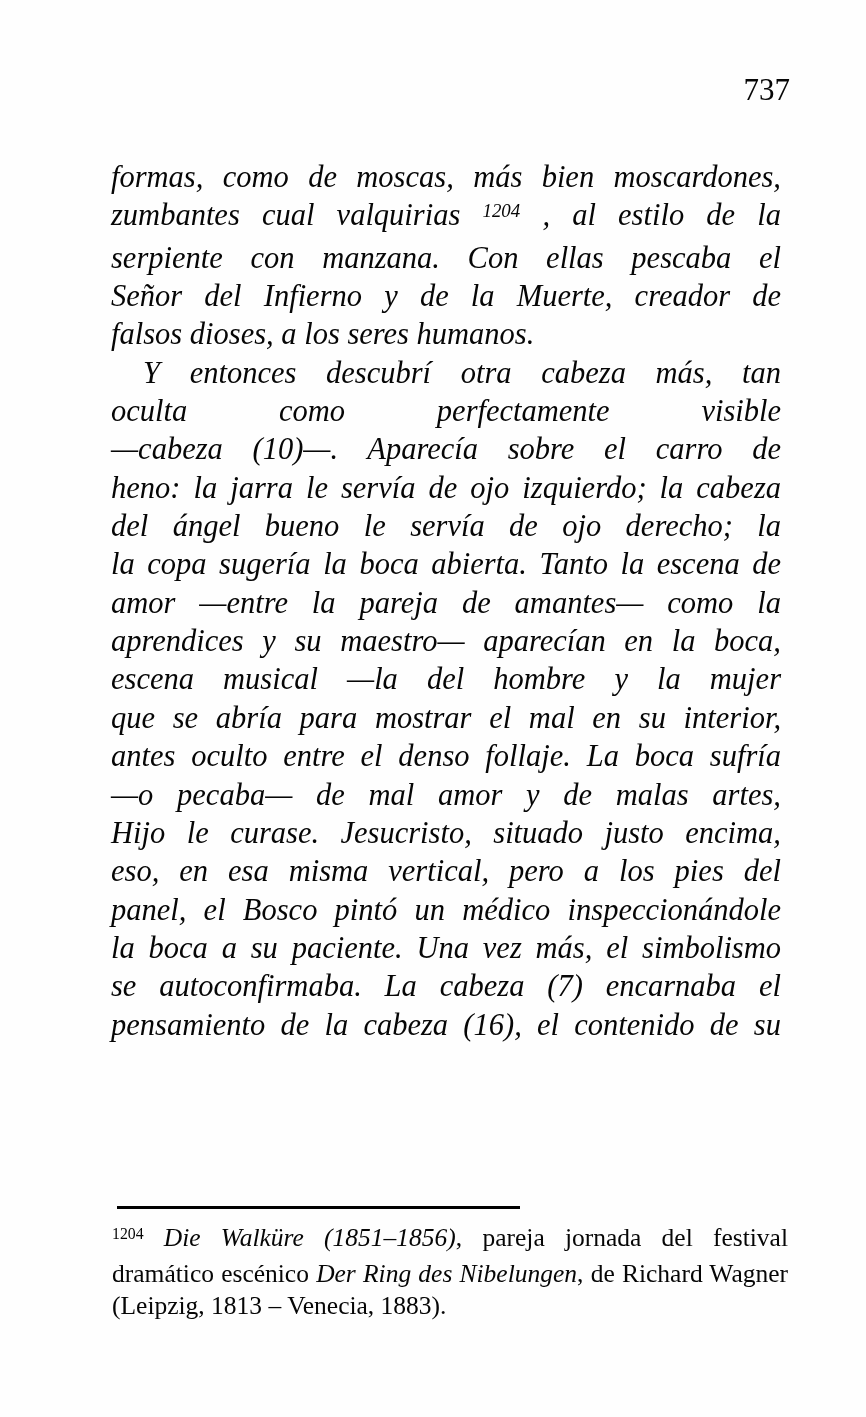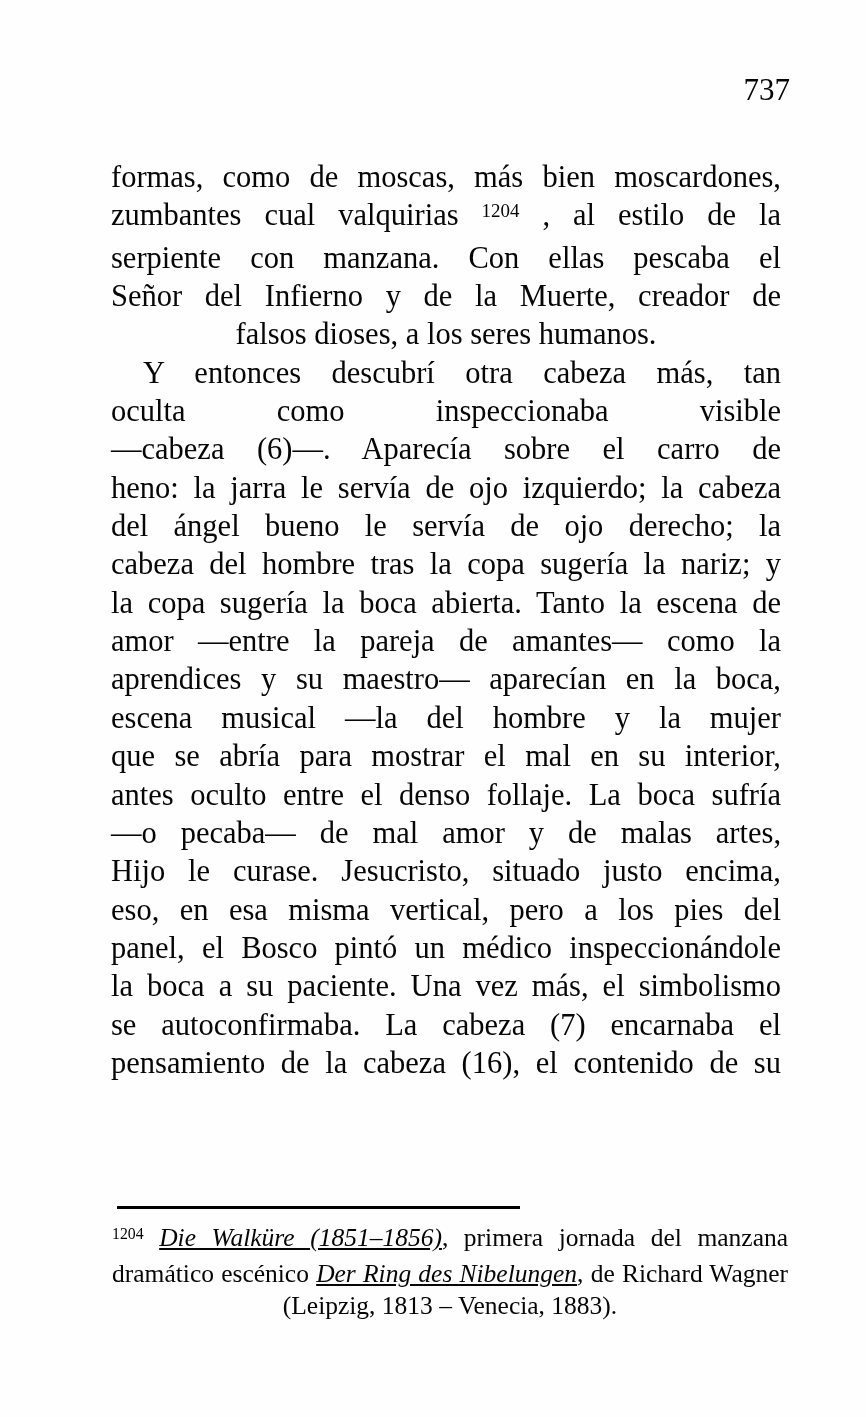--- a/index.html
+++ b/index.html
@@ -20,33 +20,34 @@
     font-size: 31px;
     line-height: 36px;
   }
   .body-text {
     position: absolute;
     left: 111px;
     top: 158px;
     width: 670px;
     font-size: 30.5px;
     line-height: 38.35px;
+    font-style: italic;
   }
-  .line { text-align: center; }
+  .line { text-align: left; }
   .line.j {
     text-align: justify;
     text-align-last: justify;
   }
   .line.ind { text-indent: 32px; }
   .sup {
     font-size: 0.62em;
     position: relative;
     top: -0.42em;
   }
-  .it { font-style: italic; text-decoration: underline; }
+  .it { font-style: italic; }
   .footnote-separator {
     position: absolute;
     left: 117px;
     top: 1206px;
     width: 403px;
     height: 3px;
     background: #000;
   }
   .footnote {
     position: absolute;
@@ -63,40 +64,39 @@
 <div class="page">
   <div class="page-number">737</div>
 
   <div class="body-text" id="body-text">
       <div class="line j"><span>formas, como de moscas, más bien moscardones,</span></div>
       <div class="line j"><span>zumbantes cual valquirias </span><span class="sup">1204</span><span> , al estilo de la</span></div>
       <div class="line j"><span>serpiente con manzana. Con ellas pescaba el</span></div>
       <div class="line j"><span>Señor del Infierno y de la Muerte, creador de</span></div>
       <div class="line"><span>falsos dioses, a los seres humanos.</span></div>
       <div class="line j ind"><span>Y entonces descubrí otra cabeza más, tan</span></div>
-      <div class="line j"><span>oculta como inspeccionaba visible</span></div>
-      <div class="line j"><span>—cabeza (6)—. Aparecía sobre el carro de</span></div>
+      <div class="line j"><span>oculta como perfectamente visible</span></div>
+      <div class="line j"><span>—cabeza (10)—. Aparecía sobre el carro de</span></div>
       <div class="line j"><span>heno: la jarra le servía de ojo izquierdo; la cabeza</span></div>
       <div class="line j"><span>del ángel bueno le servía de ojo derecho; la</span></div>
-      <div class="line j"><span>cabeza del hombre tras la copa sugería la nariz; y</span></div>
       <div class="line j"><span>la copa sugería la boca abierta. Tanto la escena de</span></div>
       <div class="line j"><span>amor —entre la pareja de amantes— como la</span></div>
       <div class="line j"><span>aprendices y su maestro— aparecían en la boca,</span></div>
       <div class="line j"><span>escena musical —la del hombre y la mujer</span></div>
       <div class="line j"><span>que se abría para mostrar el mal en su interior,</span></div>
       <div class="line j"><span>antes oculto entre el denso follaje. La boca sufría</span></div>
       <div class="line j"><span>—o pecaba— de mal amor y de malas artes,</span></div>
       <div class="line j"><span>Hijo le curase. Jesucristo, situado justo encima,</span></div>
       <div class="line j"><span>eso, en esa misma vertical, pero a los pies del</span></div>
       <div class="line j"><span>panel, el Bosco pintó un médico inspeccionándole</span></div>
       <div class="line j"><span>la boca a su paciente. Una vez más, el simbolismo</span></div>
       <div class="line j"><span>se autoconfirmaba. La cabeza (7) encarnaba el</span></div>
       <div class="line j"><span>pensamiento de la cabeza (16), el contenido de su</span></div>
     </div>
 
   <div class="footnote-separator"></div>
 
   <div class="footnote" id="footnote">
-      <div class="line j"><span class="sup">1204</span><span> </span><span class="it">Die Walküre (1851–1856)</span><span>, primera jornada del manzana</span></div>
+      <div class="line j"><span class="sup">1204</span><span> </span><span class="it">Die Walküre (1851–1856)</span><span>, pareja jornada del festival</span></div>
       <div class="line j"><span>dramático escénico </span><span class="it">Der Ring des Nibelungen</span><span>, de Richard Wagner</span></div>
       <div class="line"><span>(Leipzig, 1813 – Venecia, 1883).</span></div>
     </div>
 </div>
 
 </body></html>

